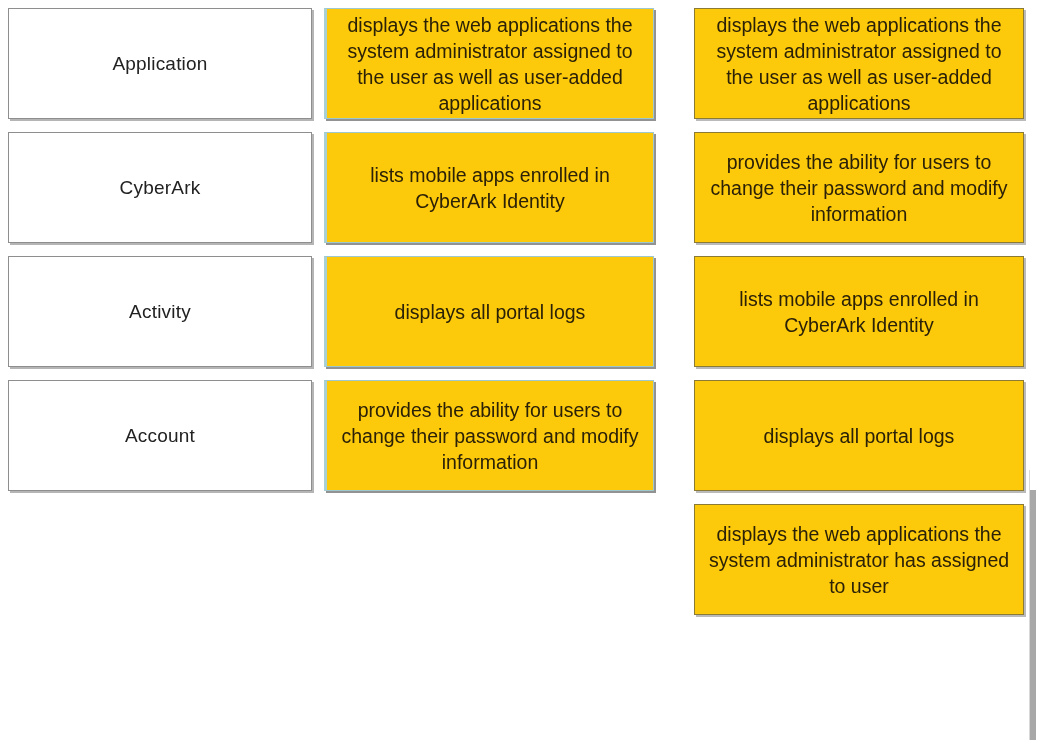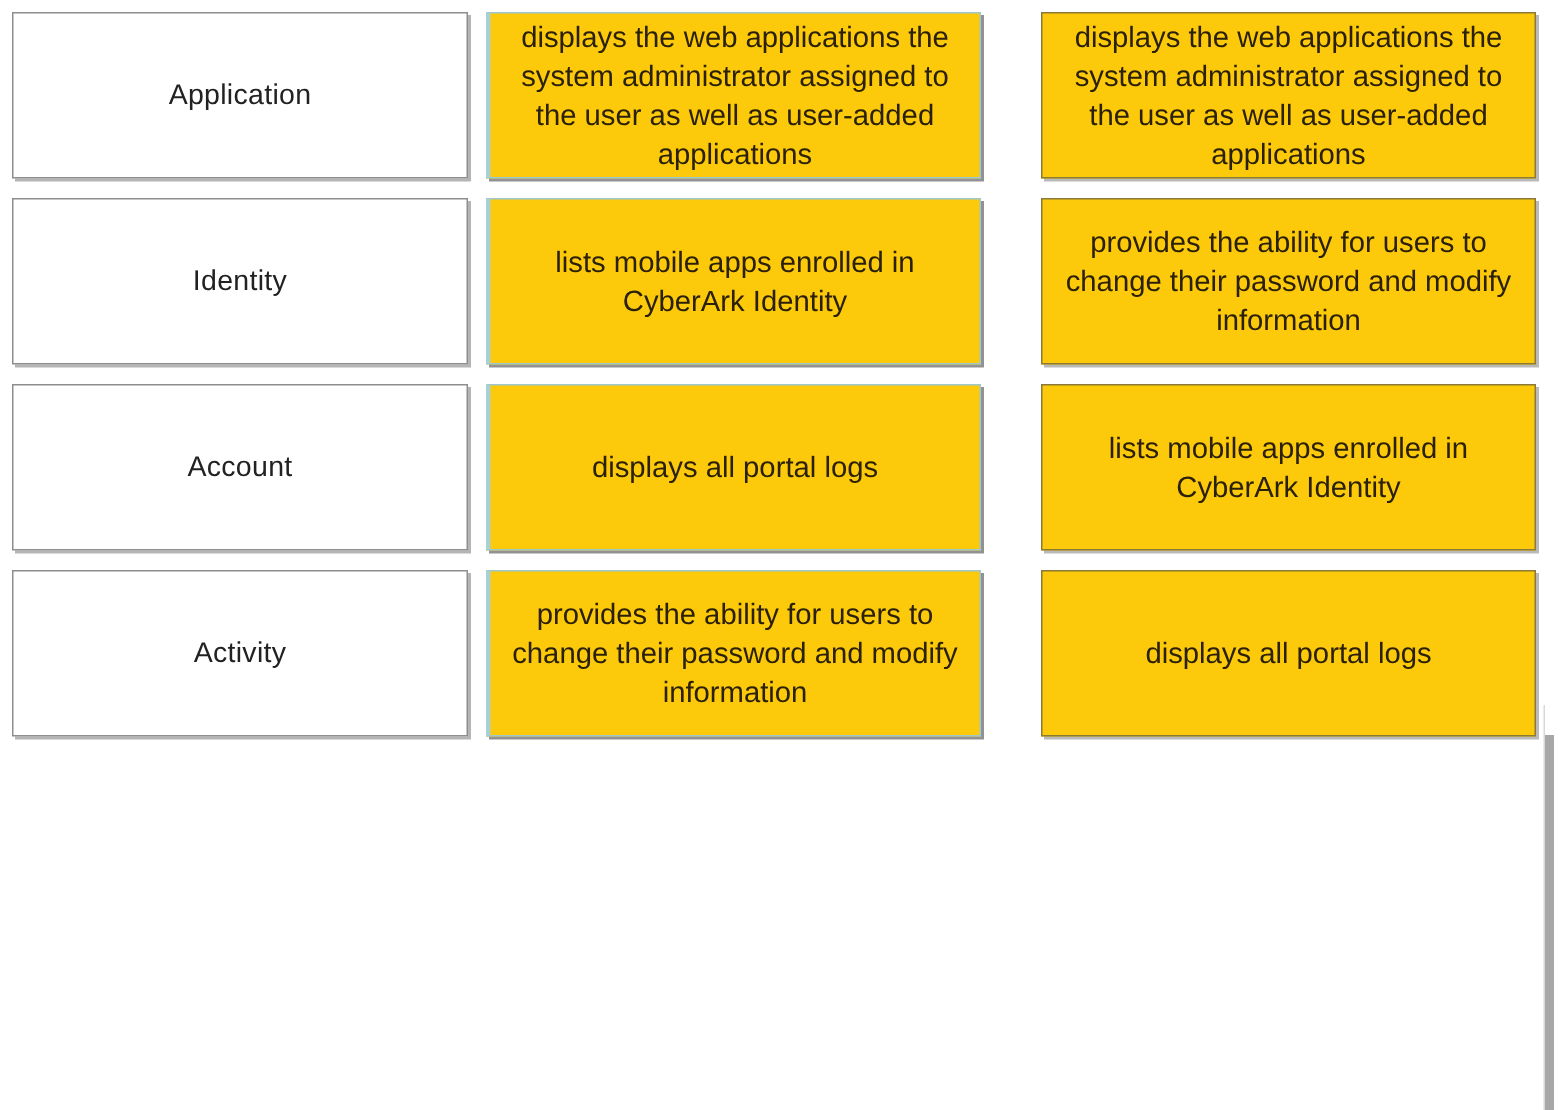--- a/index.html
+++ b/index.html
@@ -133,31 +133,31 @@
 
 <div id="stage">
 
   <div class="col-terms">
 
     <div class="term-box">
       <span class="term-label">Application</span>
     </div>
 
     <div class="term-box">
-      <span class="term-label">Identity</span>
+      <span class="term-label">CyberArk</span>
+    </div>
+
+    <div class="term-box">
+      <span class="term-label">Activity</span>
     </div>
 
     <div class="term-box">
       <span class="term-label">Account</span>
     </div>
 
-    <div class="term-box">
-      <span class="term-label">Activity</span>
-    </div>
-
   </div>
 
   <div class="col-slots">
 
     <div class="slot-box">
       <span class="slot-text">displays the web applications the system administrator assigned to the user as well as user-added applications</span>
     </div>
 
     <div class="slot-box">
       <span class="slot-text">lists mobile apps enrolled in CyberArk Identity</span>
@@ -185,19 +185,22 @@
     </div>
 
     <div class="bank-box">
       <span class="bank-text">lists mobile apps enrolled in CyberArk Identity</span>
     </div>
 
     <div class="bank-box">
       <span class="bank-text">displays all portal logs</span>
     </div>
 
+    <div class="bank-box">
+      <span class="bank-text">displays the web applications the system administrator has assigned to user</span>
+    </div>
 
   </div>
 
   <div class="scroll-hairline"></div>
   <div class="scroll-strip"></div>
 
 </div>
 
 </body></html>

